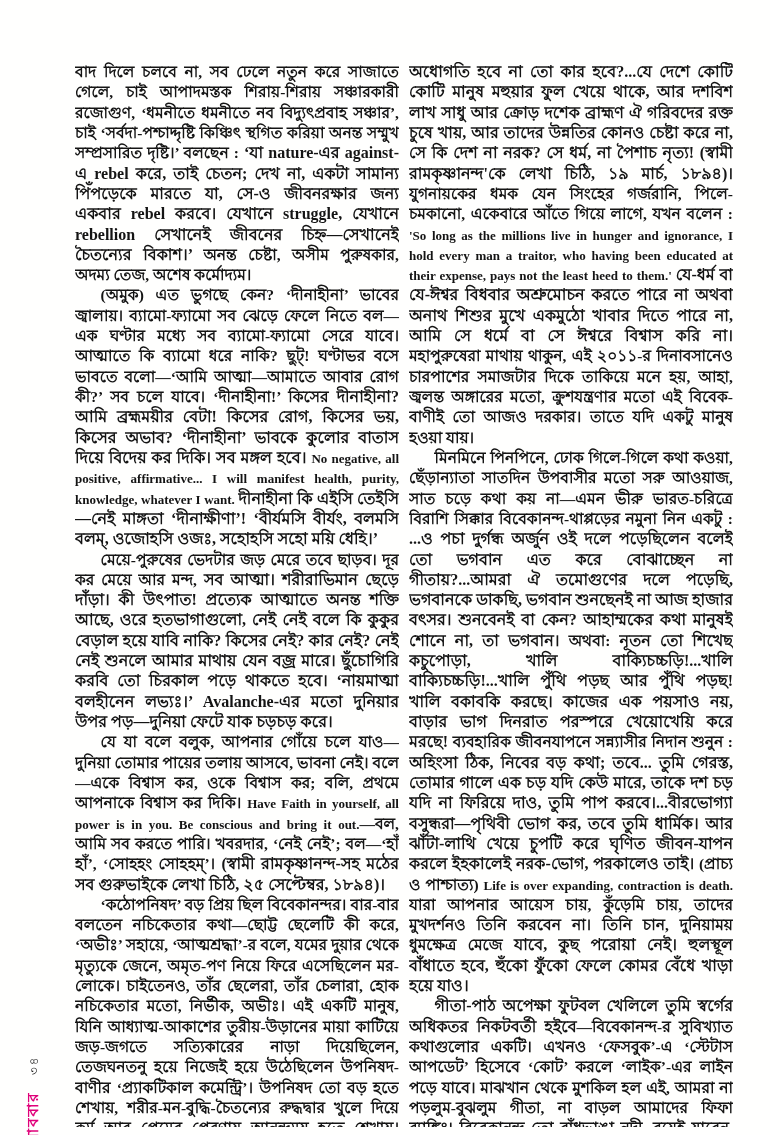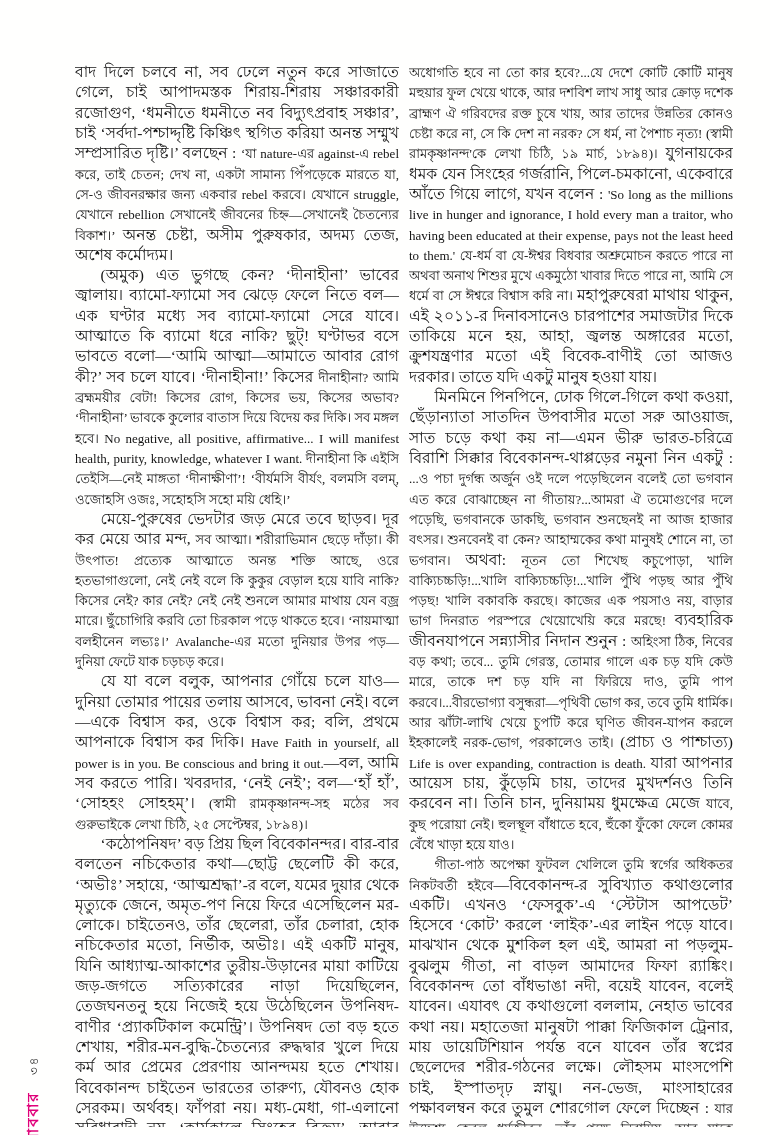--- a/index.html
+++ b/index.html
@@ -16,28 +16,29 @@
     background:#fffffe;
   }
   .content{
     position:absolute;top:62px;left:75px;width:658px;height:1065px;
     display:flex;gap:10px;
   }
   .col{
     width:324px;
     text-align:justify;
     overflow:hidden;
+    font-weight:bold;
   }
   .para{
     margin:0;
     line-height:1.27;
   }
   .para.indent{ text-indent:1.6em; }
   .run-n{ font-size:15.5px; }   
-  .run-s{ font-size:13px;margin-top:8px; }   
+  .run-s{ font-size:16px;margin-top:8px; }   
   .run-e{ font-size:13px; }   
   .margin-label{
     position:absolute;
     left:-62px;top:1040px;
     transform:rotate(-90deg);
     transform-origin:center center;
     width:190px;
     text-align:left;
     white-space:nowrap;
     font-family:"Liberation Sans","DejaVu Sans",sans-serif;

